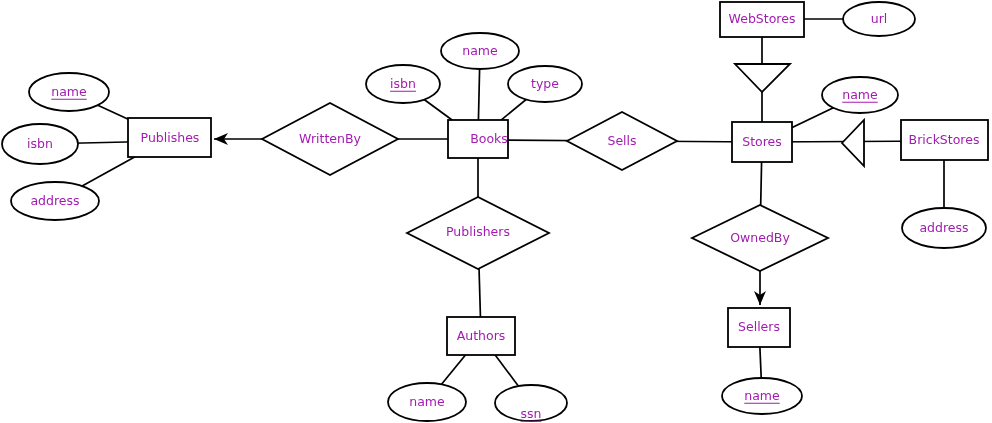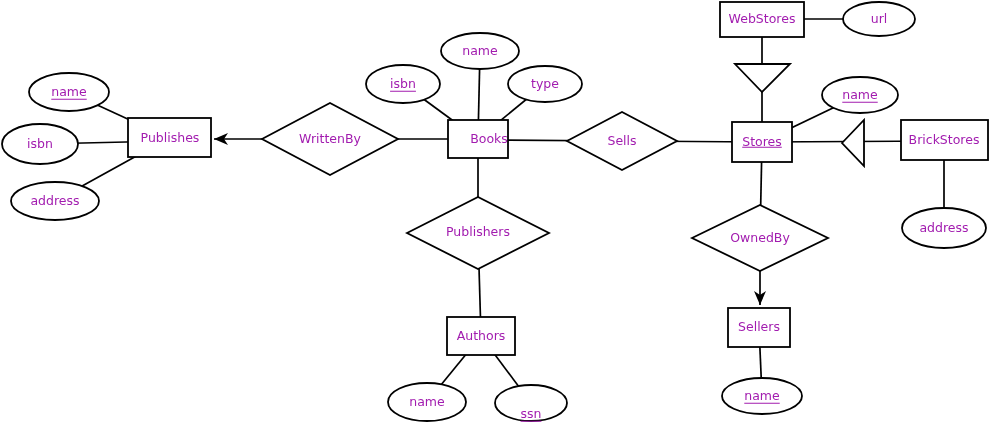--- a/index.html
+++ b/index.html
@@ -111,21 +111,21 @@
       <ellipse cx="860" cy="95" rx="38" ry="18"></ellipse>
       <ellipse cx="944" cy="228" rx="42" ry="20"></ellipse>
       <ellipse cx="427" cy="402" rx="39" ry="19"></ellipse>
       <ellipse cx="531" cy="403" rx="36" ry="18"></ellipse>
       <ellipse cx="762" cy="396" rx="40" ry="18"></ellipse>
     </g>
   </svg>
 
   <div class="lbl" style="left:170px; top:138px;">Publishes</div>
   <div class="lbl" style="left:478px; top:139px;margin-left:11px;">Books</div>
-  <div class="lbl" style="left:762px; top:142px;text-decoration:underline;">Stores</div>
+  <div class="lbl" style="left:762px; top:142px;">Stores</div>
   <div class="lbl" style="left:762px; top:19px;">WebStores</div>
   <div class="lbl" style="left:944px; top:140px;">BrickStores</div>
   <div class="lbl" style="left:481px; top:336px;">Authors</div>
   <div class="lbl" style="left:759px; top:327px;">Sellers</div>
 
   <div class="lbl" style="left:330px; top:139px;">WrittenBy</div>
   <div class="lbl" style="left:622px; top:141px;">Sells</div>
   <div class="lbl" style="left:478px; top:232px;">Publishers</div>
   <div class="lbl" style="left:760px; top:238px;">OwnedBy</div>
 

